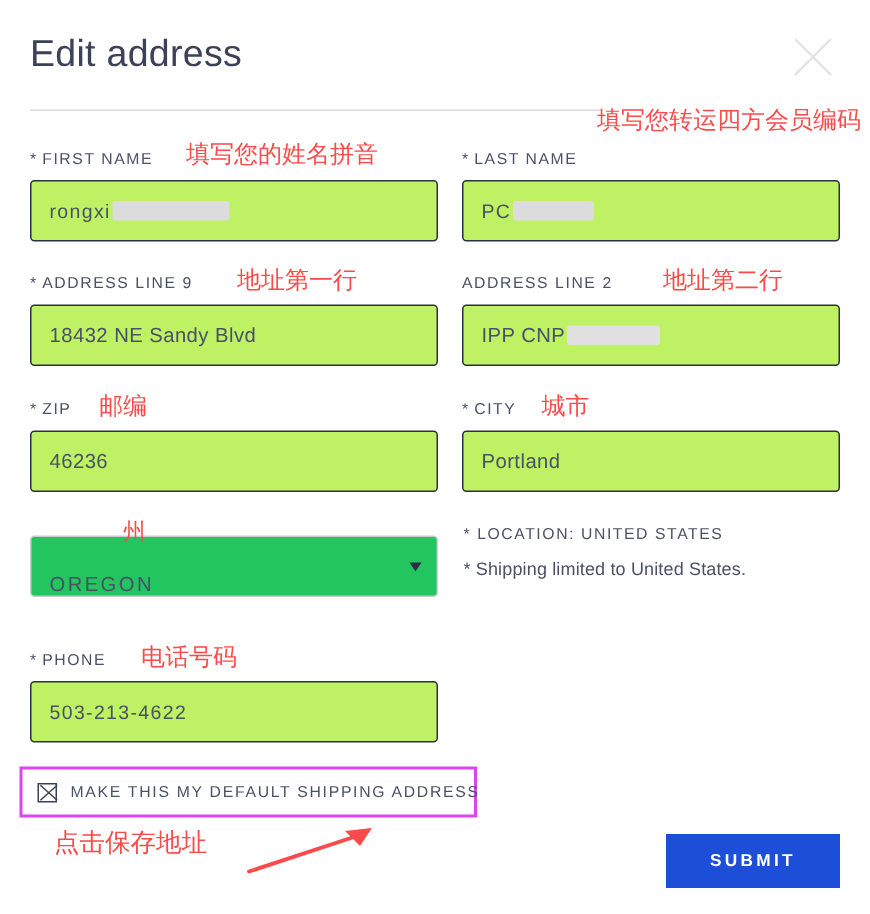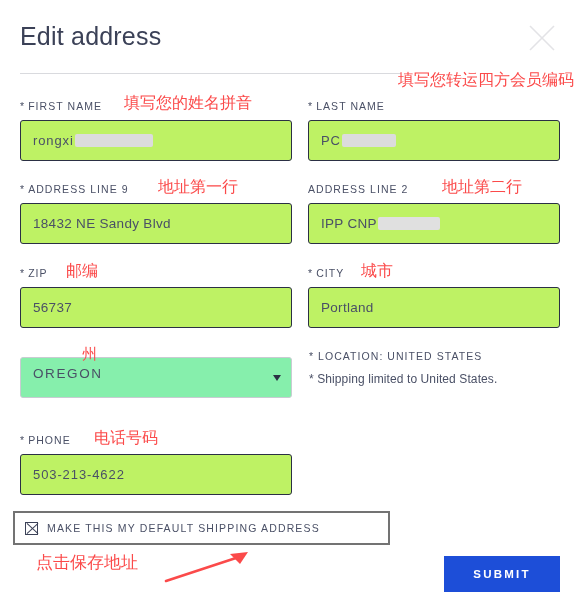--- a/index.html
+++ b/index.html
@@ -94,45 +94,45 @@
     margin-left: 1px;
   }
   .redact.soft { background: #e0e0e0; }
 
   
   .select-box {
     position: relative;
     height: 41px;
     border: 1px solid #c9cbd2;
     border-radius: 3px;
-    background: #86efac;
+    background: #22c55e;
     font-size: 13.5px;
     letter-spacing: 1.6px;
     color: #4a5066;
     display: flex;
-    align-items: flex-start;
+    align-items: flex-end;
     padding: 8px 26px 0 12px;
     cursor: pointer;
   }
   .select-arrow {
     position: absolute;
     right: 10px; top: 50%;
     transform: translateY(-50%);
     width: 0; height: 0;
     border-left: 4.5px solid transparent;
     border-right: 4.5px solid transparent;
     border-top: 6px solid #2b3044;
   }
 
   
   #default-shipping-wrap {
     position: absolute;
     left: 13px; top: 511px;
-    width: 377px; height: 34px;
-    border: 2px solid #737373;
+    width: 305px; height: 34px;
+    border: 2px solid #d946ef;
     display: flex;
     align-items: center;
     padding-left: 10px;
     cursor: pointer;
   }
   #default-shipping-checkbox {
     width: 13px; height: 13px;
     border: 1px solid #3b4157;
     position: relative;
     flex: 0 0 auto;
@@ -239,21 +239,21 @@
     <span>IPP CNP</span>
       <span class="redact soft" style="width:62px;"></span>
   </div>
 </div>
 
 <div class="field" style="left:20px; top:266px; width:272px;">
   <div class="field-label">
     <span class="req">*</span><span>ZIP</span>
   </div>
   <div class="input-box loose" style="margin-top:7px;">
-    <span>56737</span>
+    <span>46236</span>
   </div>
 </div>
 
 <div class="field" style="left:308px; top:266px; width:252px;">
   <div class="field-label">
     <span class="req">*</span><span>CITY</span>
   </div>
   <div class="input-box loose" style="margin-top:7px;">
     <span>Portland</span>
   </div>

